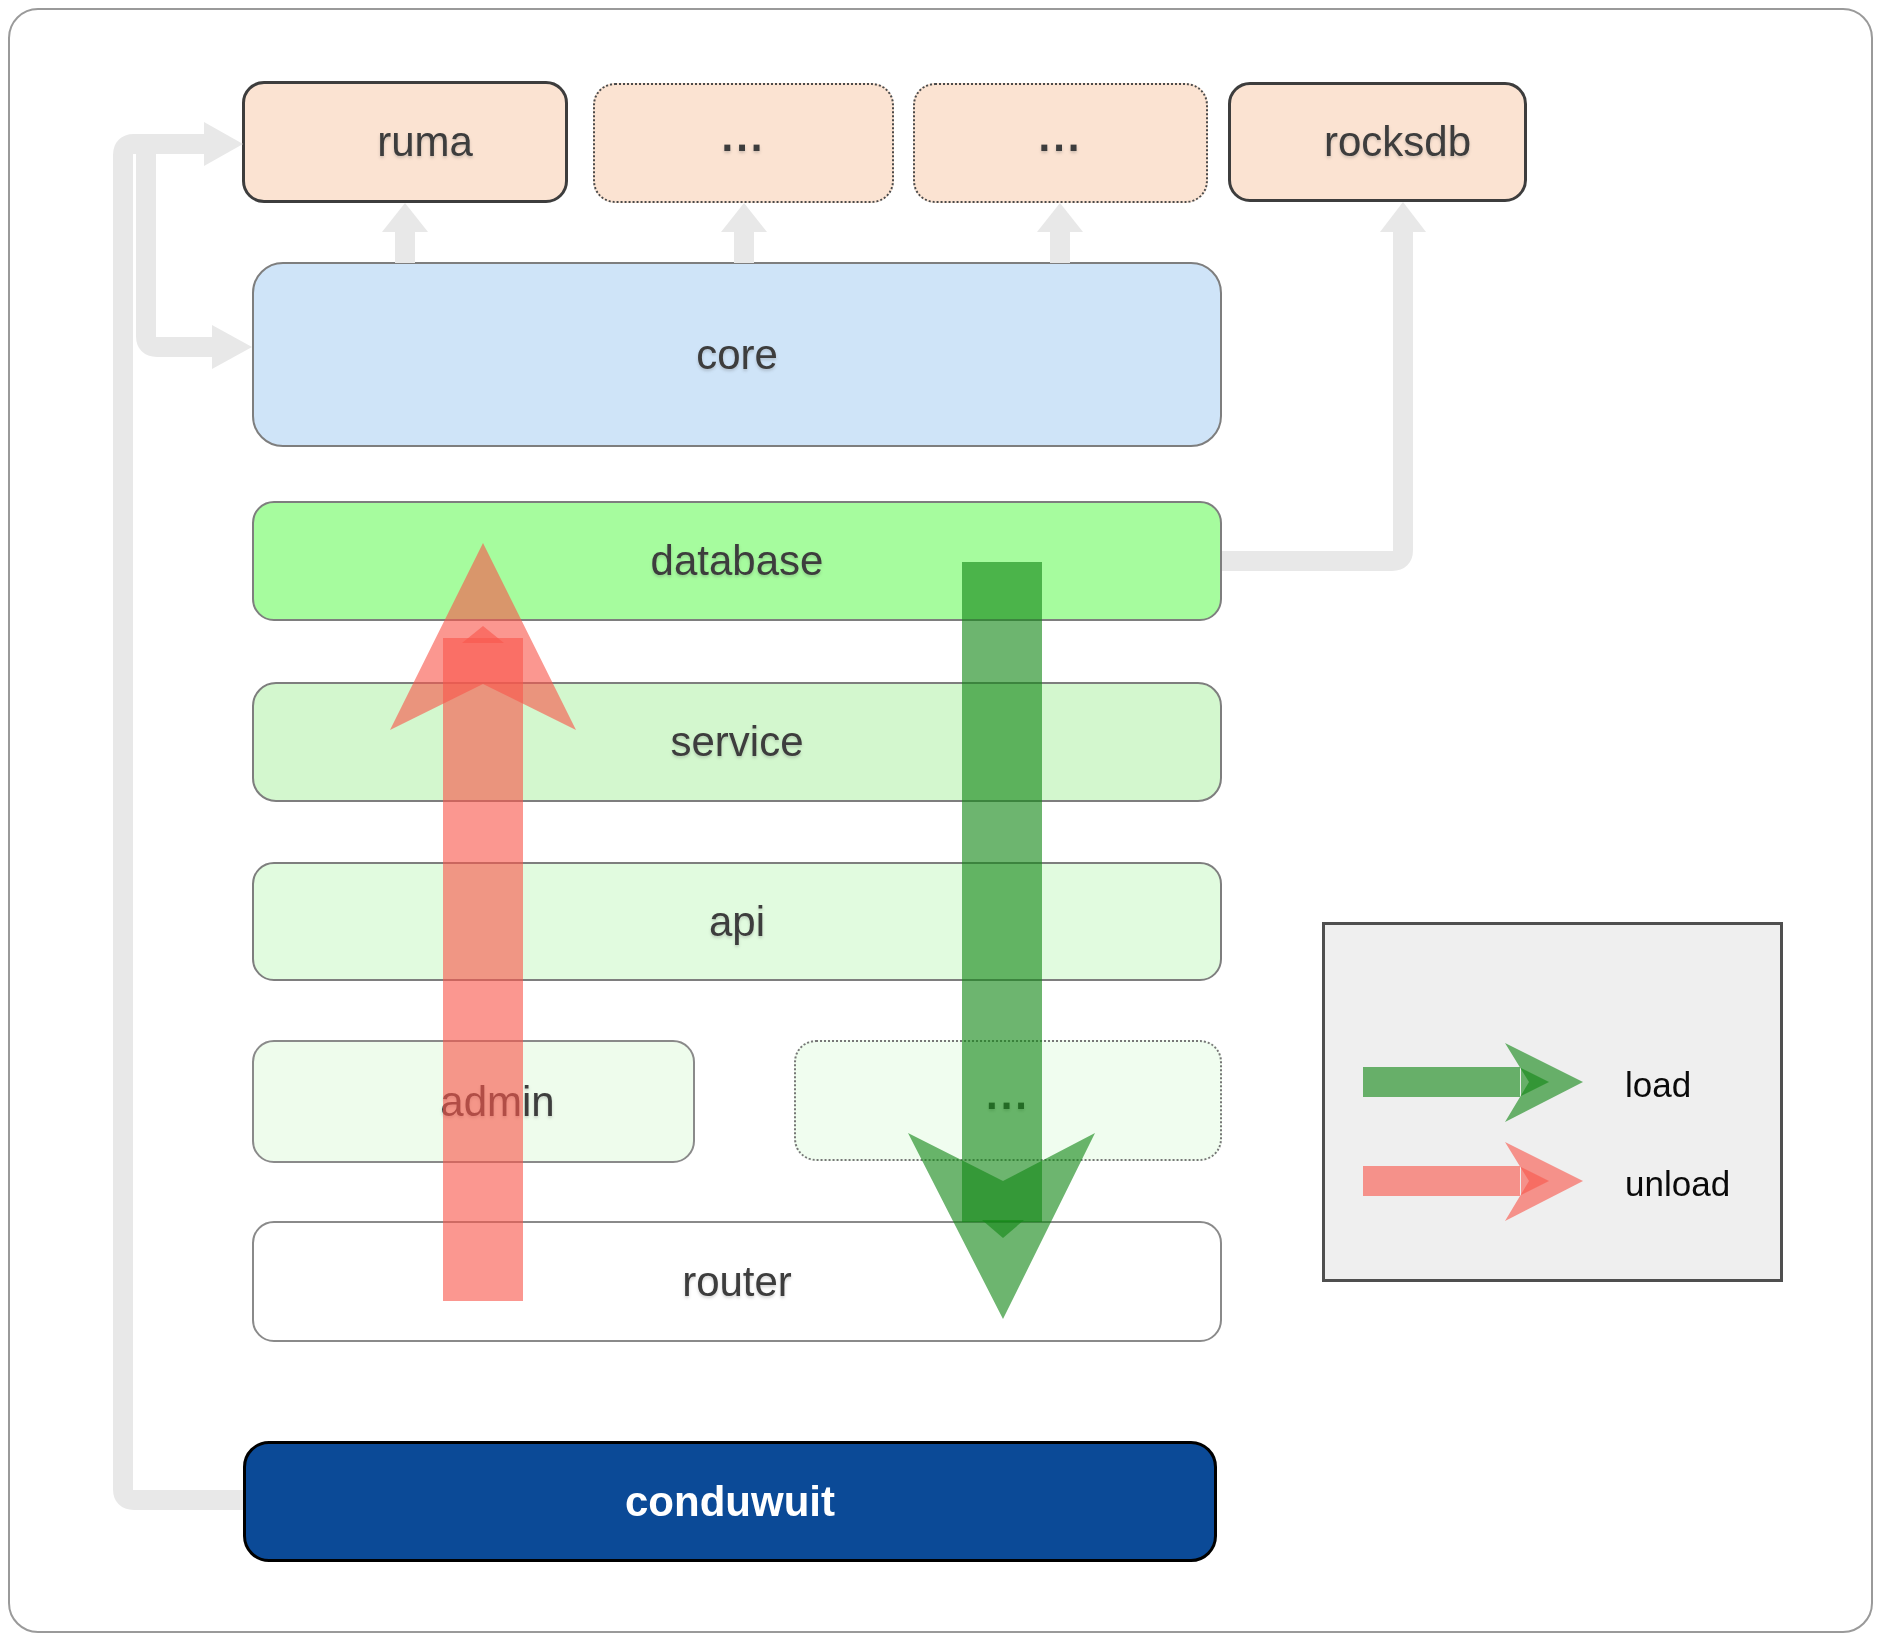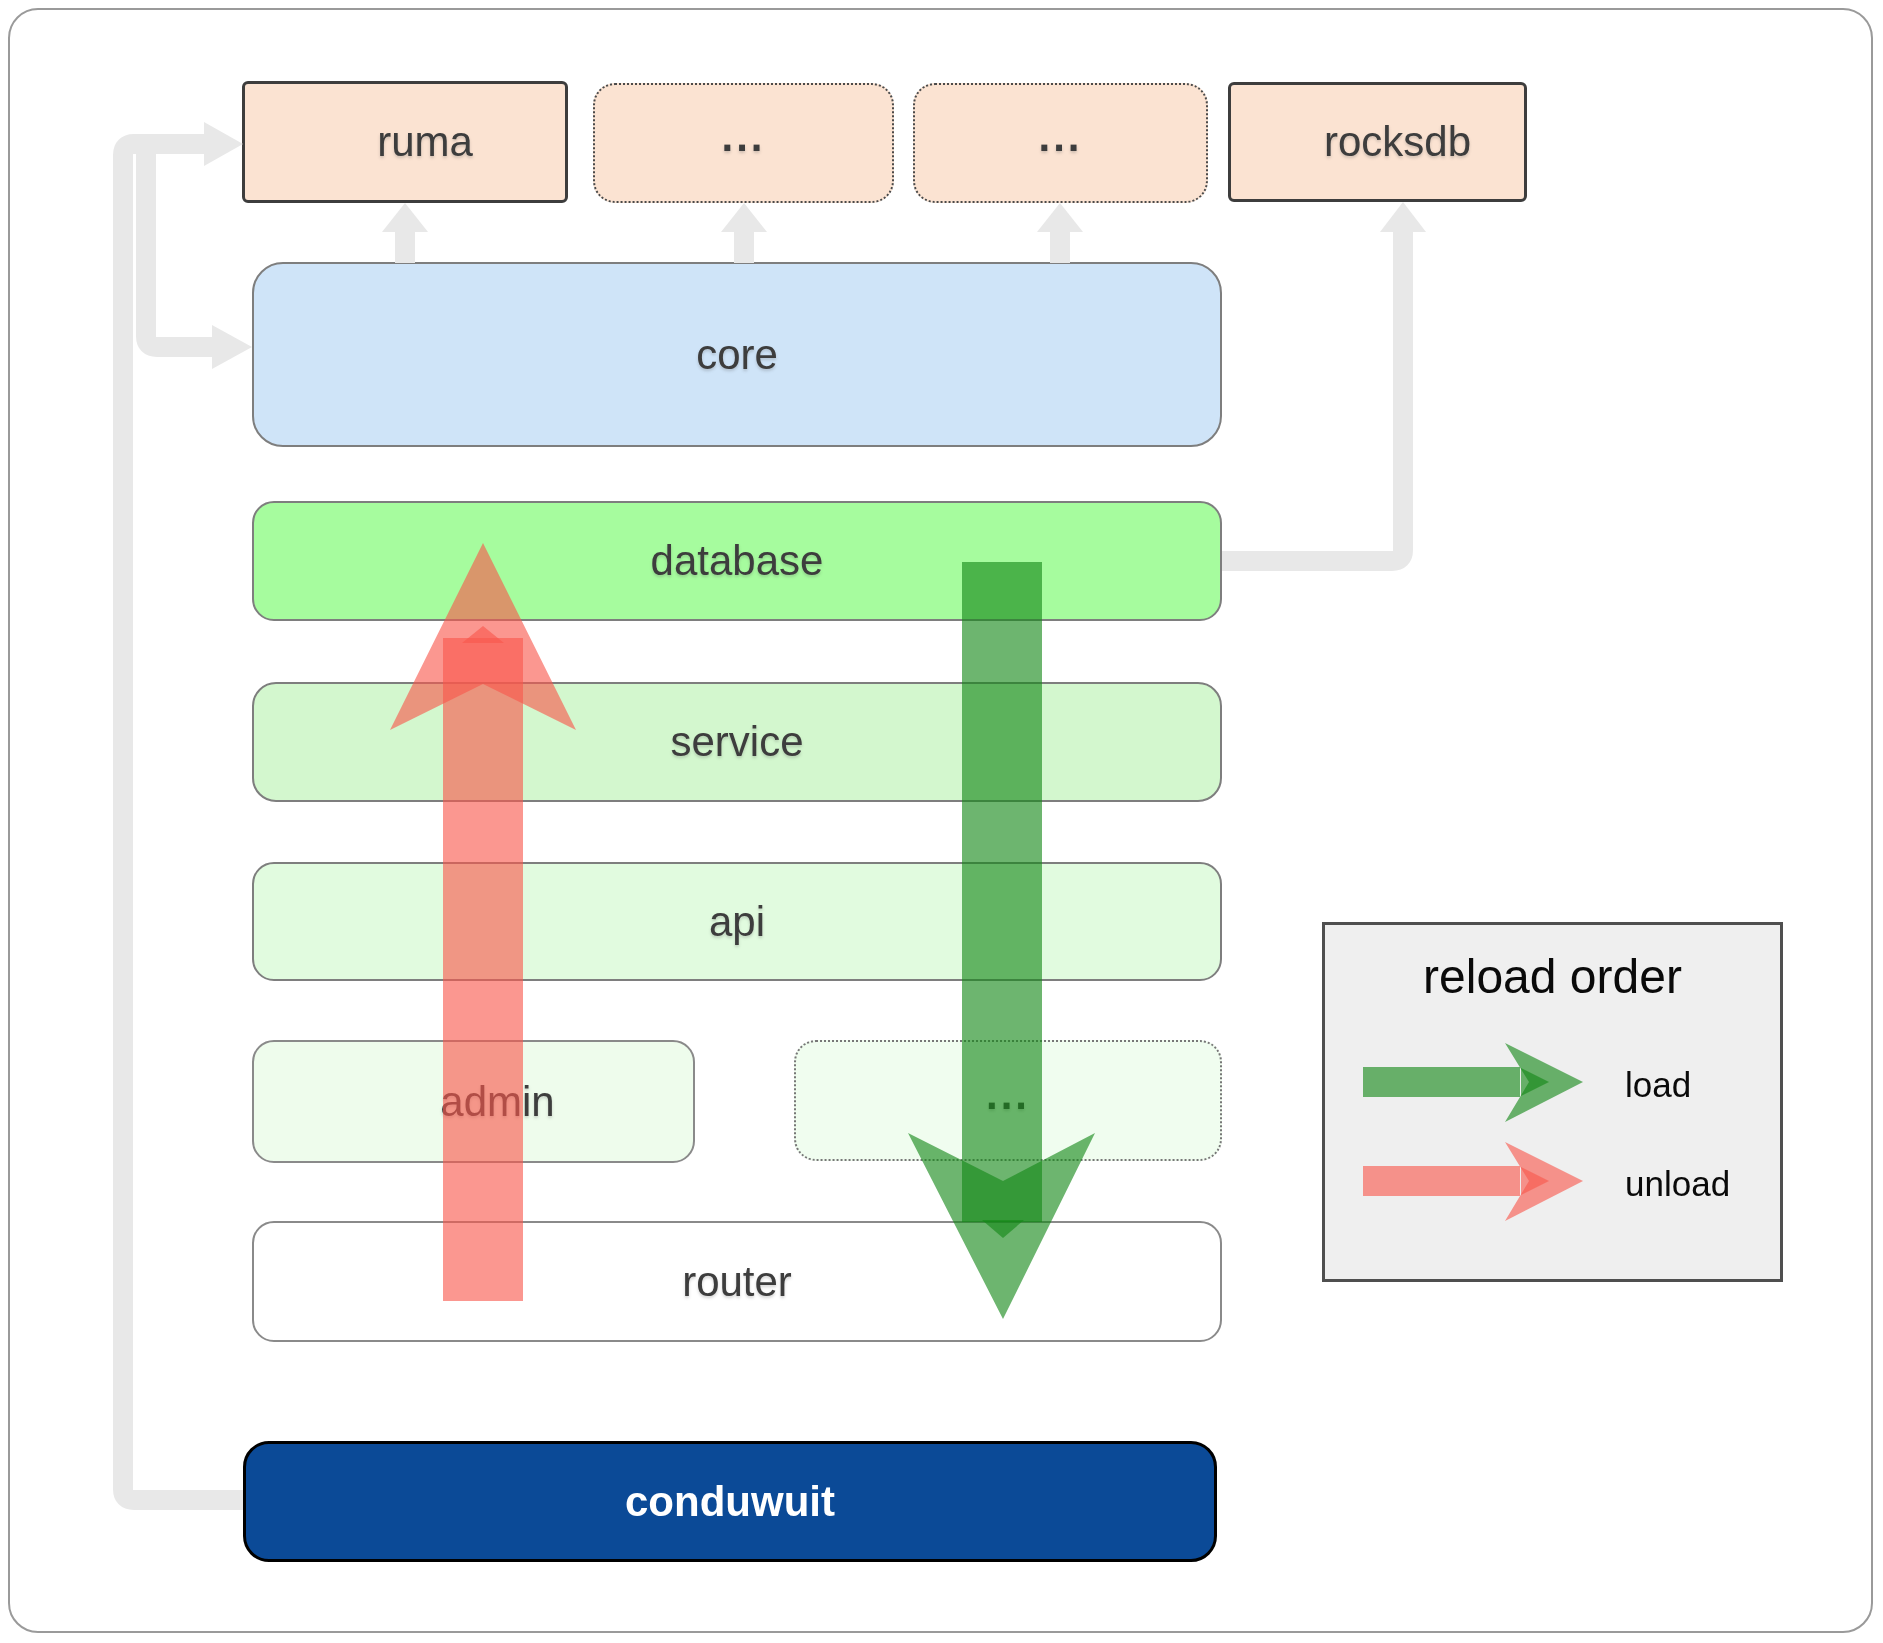--- a/index.html
+++ b/index.html
@@ -9,21 +9,21 @@
   }
   .frame{
     position:absolute;left:8px;top:8px;right:10px;bottom:10px;
     border:2px solid #9a9a9a;border-radius:30px;pointer-events:none;
   }
   .box{
     position:absolute;display:flex;align-items:center;justify-content:center;
     font-size:42px;color:#3d3d3d;box-sizing:border-box;
     text-shadow:0 2px 3px rgba(80,80,80,0.25);
   }
-  .peach      {background:#fbe3d2;border:3px solid #3d3d3d;border-radius:6px;padding-left:40px;}
+  .peach      {background:#fbe3d2;border:3px solid #3d3d3d;border-radius:22px;padding-left:40px;}
   .peach-dot  {background:#fbe3d2;border:2px dotted #4a4a4a;border-radius:22px;}
   .blue       {background:#cfe4f8;border:2px solid #7e7e7e;border-radius:22px;}
   .green-br   {background:#a6fc9e;border:2px solid #7e7e7e;border-radius:22px;}
   .green-1    {background:#d3f7ce;border:2px solid #7e7e7e;border-radius:24px;}
   .green-2    {background:#e1fbdf;border:2px solid #7e7e7e;border-radius:22px;}
   .green-3    {background:#eefcec;border:2px solid #8a8a8a;border-radius:22px;padding-left:48px;}
   .green-dot  {background:#f0fdef;border:2px dotted #777777;border-radius:22px;}
   .white-box  {background:#ffffff;border:2px solid #8a8a8a;border-radius:22px;}
   .navy       {background:#0b4a97;border:3px solid #000000;border-radius:26px;
                color:#ffffff;font-weight:bold;text-shadow:none;}
@@ -103,21 +103,20 @@
     <span class="dots">...</span>
   </div>
   <div class="box white-box" id="b-router">
     <span>router</span>
   </div>
   <div class="box navy" id="b-conduwuit">
     <span>conduwuit</span>
   </div>
 
   <div id="legend">
-    <div class="legend-title">reload order</div>
     <span class="legend-label load">load</span>
     <span class="legend-label unload">unload</span>
   </div>
 
   <svg id="arrow-layer" viewBox="0 0 1883 1643" xmlns="http://www.w3.org/2000/svg">
 
     <g>
       <path class="gray-line" d="M243,1500 L134,1500 Q123,1500 123,1489 L123,155 Q123,144 134,144 L204,144"></path>
       <polygon class="gray-head" points="204,122 204,166 243,144"></polygon>
     </g>

